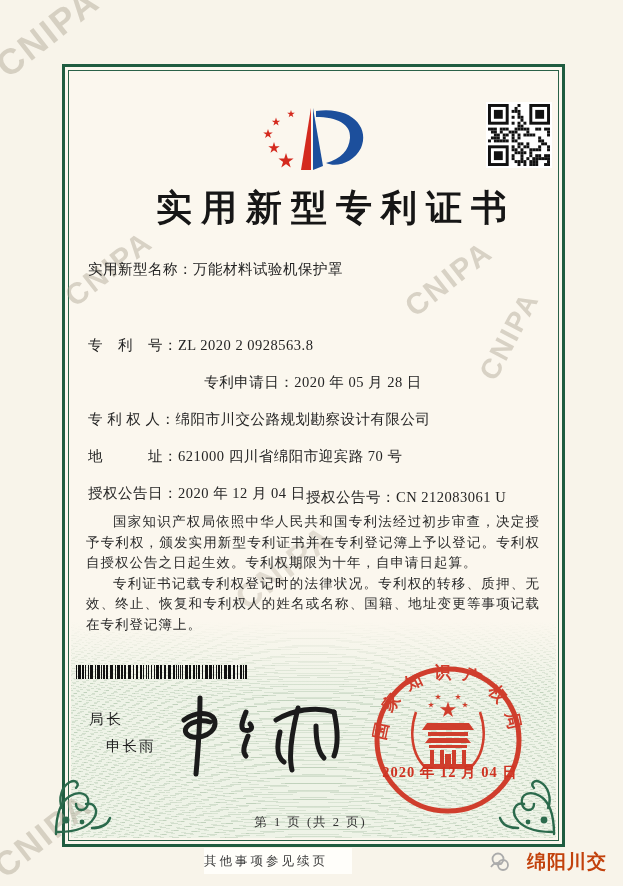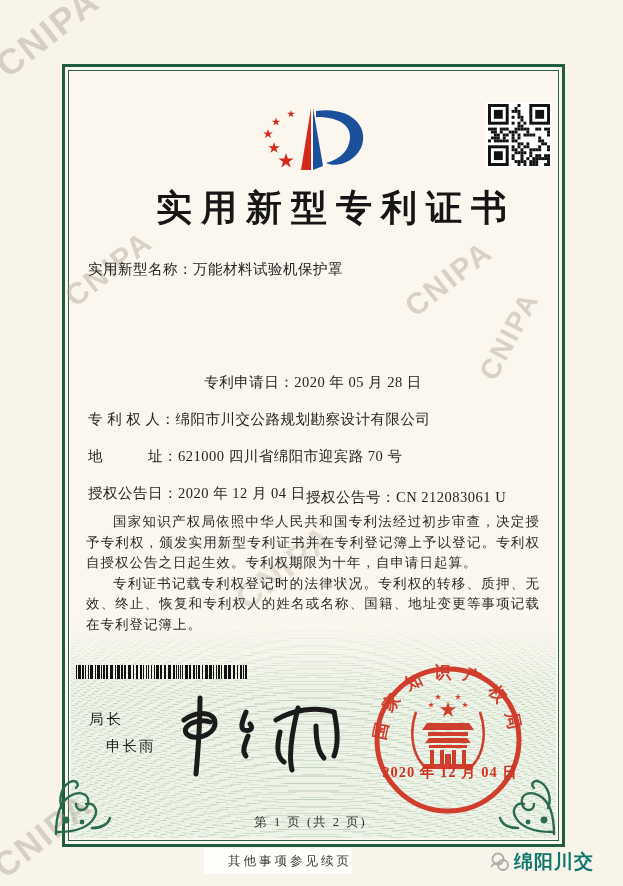--- a/index.html
+++ b/index.html
@@ -52,24 +52,24 @@
   .signature{position:absolute;left:158px;top:690px;width:195px;height:92px;z-index:5;}
 
   .seal{position:absolute;left:372px;top:664px;width:152px;height:152px;z-index:6;opacity:0.94;}
   .seal-date{position:absolute;left:374px;top:763px;width:152px;text-align:center;
              font-size:14.5px;font-weight:bold;color:#cf3322;letter-spacing:1px;z-index:7;}
 
   .page-line{position:absolute;left:62px;top:814px;width:497px;text-align:center;
              font-size:12.5px;letter-spacing:2px;color:#333;z-index:5;}
 
   .note-box{position:absolute;left:204px;top:848px;width:148px;height:26px;line-height:26px;
-            background:#fffefa;text-align:right;font-size:12.5px;letter-spacing:3px;color:#3a3a3a;z-index:5;}
+            background:#fffefa;text-align:left;font-size:12.5px;letter-spacing:3px;color:#3a3a3a;z-index:5;}
   .brand{position:absolute;left:488px;top:849px;display:flex;align-items:center;z-index:5;}
   .brand-text{font-family:"Liberation Sans",sans-serif;font-size:19px;font-weight:bold;
-              color:#0f766e;letter-spacing:1px;margin-left:0;}
+              color:#c2410c;letter-spacing:1px;margin-left:13px;}
 </style>
 </head>
 <body>
 
 <div class="page">
 
   <span class="wm" style="left:-12px;top:12px;font-size:36px;">CNIPA</span>
   <span class="wm" style="left:58px;top:252px;font-size:30px;">CNIPA</span>
   <span class="wm" style="left:398px;top:262px;font-size:30px;">CNIPA</span>
   <span class="wm" style="left:462px;top:320px;font-size:28px;transform:rotate(-62deg);">CNIPA</span>
@@ -252,20 +252,23 @@
       <rect x="48" y="60" width="3" height="3" fill="#111"></rect>
       <rect x="57" y="60" width="3" height="3" fill="#111"></rect>
       <rect x="60" y="60" width="3" height="3" fill="#111"></rect>
     </svg>
 
   <div class="title">实用新型专利证书</div>
 
   <div class="field" style="top:260px;">
     <span class="flabel">实用新型名称：</span><span class="fvalue">万能材料试验机保护罩</span>
   </div>
+  <div class="field" style="top:336px;">
+    <span class="flabel">专　利　号：</span><span class="fvalue">ZL 2020 2 0928563.8</span>
+  </div>
   <div class="field" style="top:373px;text-align:center;">
     <span class="flabel">专利申请日：</span><span class="fvalue">2020 年 05 月 28 日</span>
   </div>
   <div class="field" style="top:410px;">
     <span class="flabel">专 利 权 人：</span><span class="fvalue">绵阳市川交公路规划勘察设计有限公司</span>
   </div>
   <div class="field" style="top:447px;">
     <span class="flabel">地　　　址：</span><span class="fvalue">621000 四川省绵阳市迎宾路 70 号</span>
   </div>
   <div class="field" style="top:484px;">

